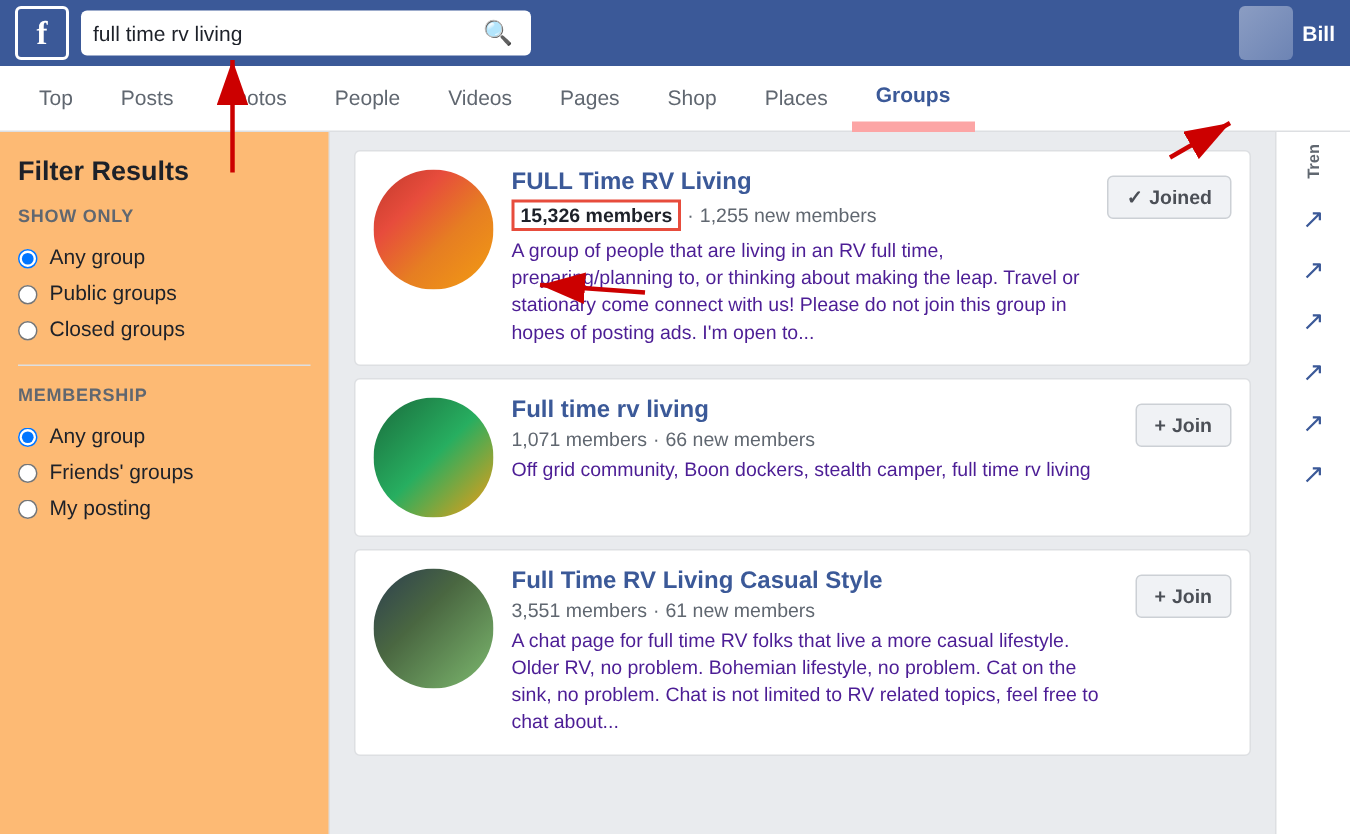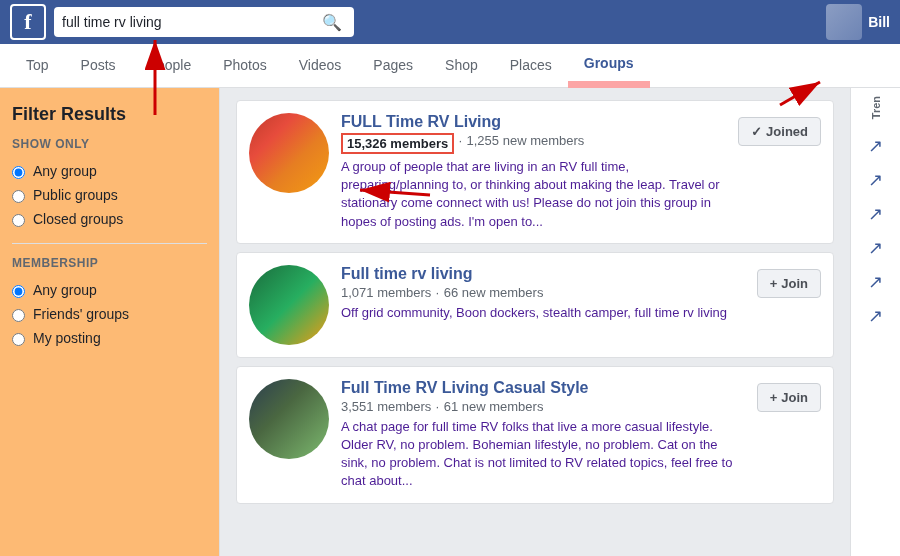--- a/index.html
+++ b/index.html
@@ -151,21 +151,21 @@
 
     .group-info { flex: 1; }
     .group-name {
       font-size: 16px; font-weight: bold; color: #3b5998;
       cursor: pointer; text-decoration: none;
       display: block; margin-bottom: 2px;
     }
     .group-members {
       font-size: 13px; color: #606770;
       margin-bottom: 4px;
-      display: flex; gap: 4px;
+      display: flex; align-items: center; gap: 4px;
     }
     .members-highlight {
       border: 2px solid #e74c3c;
       padding: 1px 4px;
       font-weight: bold; color: #1d2129;
       font-size: 13px;
     }
     .group-desc {
       font-size: 13px; color: #4c1d95;
       line-height: 1.4;
@@ -259,22 +259,22 @@
     <div class="avatar">
       <div class="avatar-img"></div>
     </div>
     <span class="user-name">Bill</span>
   </div>
 </div>
 
 <div class="nav-tabs">
   <a class="nav-tab">Top</a>
   <a class="nav-tab">Posts</a>
+  <a class="nav-tab">Photos</a>
   <a class="nav-tab">People</a>
-  <a class="nav-tab">Photos</a>
   <a class="nav-tab">Videos</a>
   <a class="nav-tab">Pages</a>
   <a class="nav-tab">Shop</a>
   <a class="nav-tab">Places</a>
   <a class="nav-tab active">Groups</a>
 </div>
 
 <div class="main-layout">
 
   <div class="sidebar">

